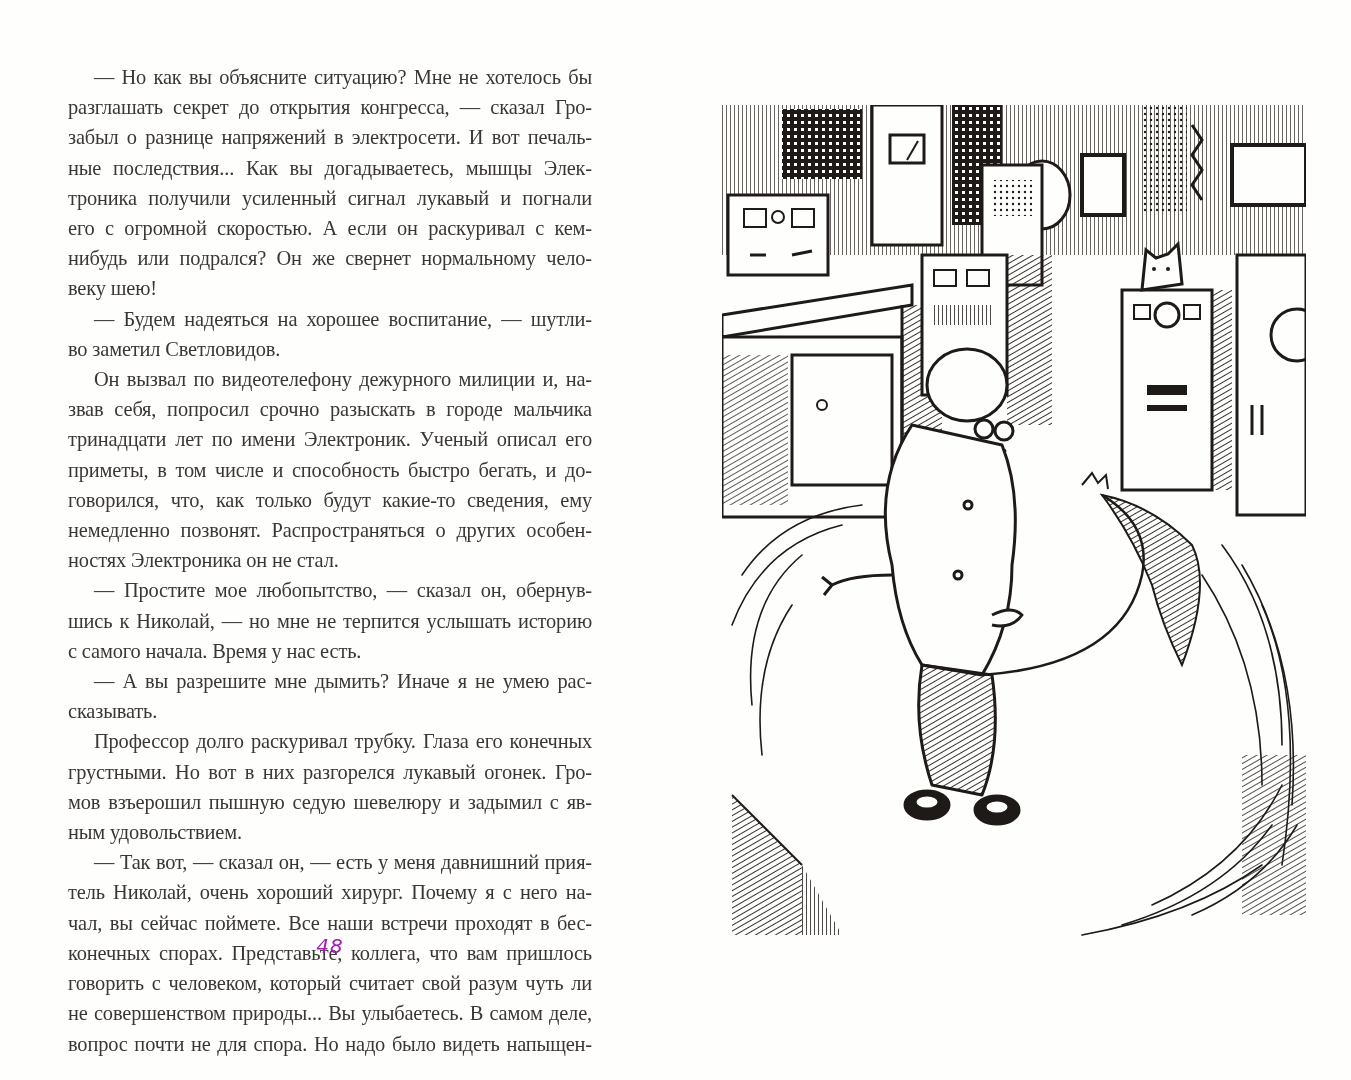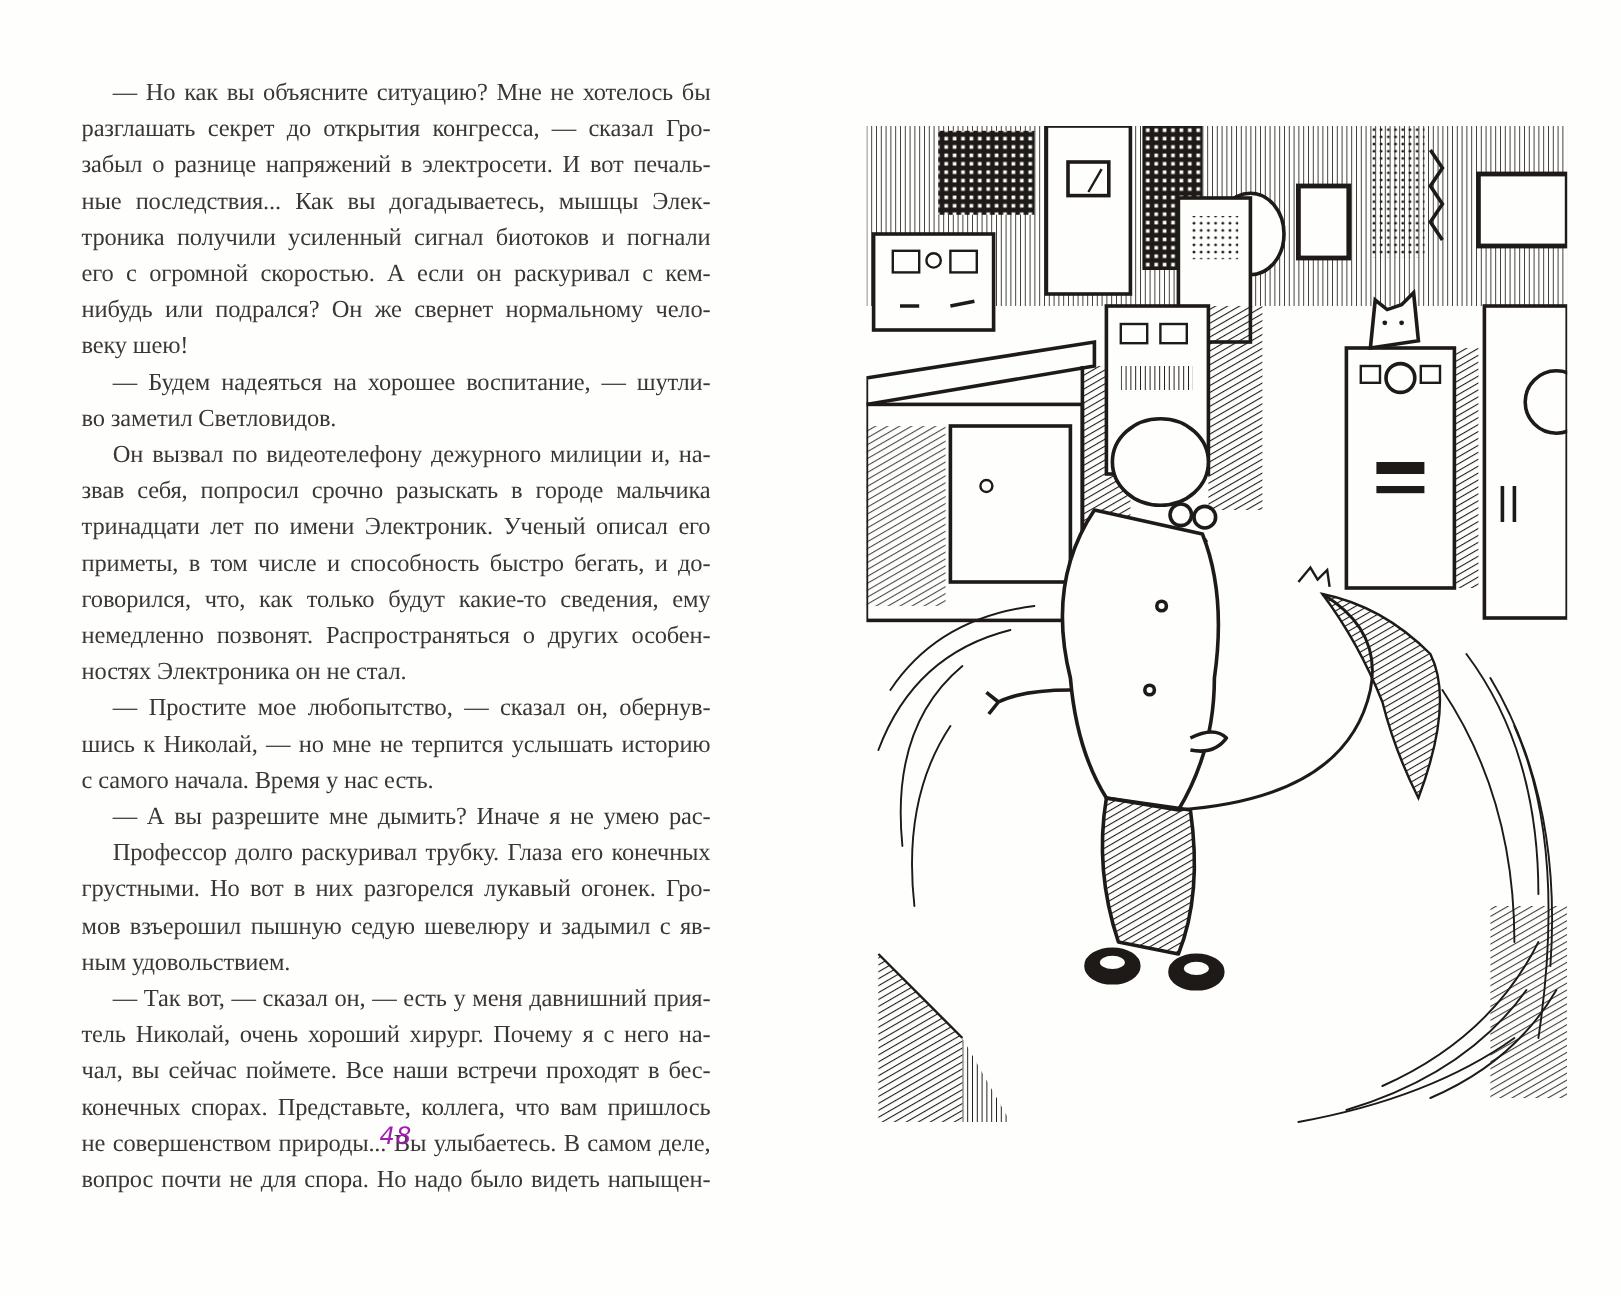--- a/index.html
+++ b/index.html
@@ -79,45 +79,47 @@
 <body>
 
 <div class="spread">
 
   <div class="page-left">
     <div class="text-block" id="text-block">
         <span class="line indent">— Но как вы объясните ситуацию? Мне не хотелось бы</span>
         <span class="line">разглашать секрет до открытия конгресса, — сказал Гро-</span>
         <span class="line">забыл о разнице напряжений в электросети. И вот печаль-</span>
         <span class="line">ные последствия... Как вы догадываетесь, мышцы Элек-</span>
-        <span class="line">троника получили усиленный сигнал биотоков и погнали</span>
+        <span class="line">троника получили усиленный сигнал лукавый и погнали</span>
         <span class="line">его с огромной скоростью. А если он раскуривал с кем-</span>
         <span class="line">нибудь или подрался? Он же свернет нормальному чело-</span>
         <span class="line last">веку шею!</span>
         <span class="line indent">— Будем надеяться на хорошее воспитание, — шутли-</span>
         <span class="line last">во заметил Светловидов.</span>
         <span class="line indent">Он вызвал по видеотелефону дежурного милиции и, на-</span>
         <span class="line">звав себя, попросил срочно разыскать в городе мальчика</span>
         <span class="line">тринадцати лет по имени Электроник. Ученый описал его</span>
         <span class="line">приметы, в том числе и способность быстро бегать, и до-</span>
         <span class="line">говорился, что, как только будут какие-то сведения, ему</span>
         <span class="line">немедленно позвонят. Распространяться о других особен-</span>
         <span class="line last">ностях Электроника он не стал.</span>
         <span class="line indent">— Простите мое любопытство, — сказал он, обернув-</span>
         <span class="line">шись к Николай, — но мне не терпится услышать историю</span>
         <span class="line last">с самого начала. Время у нас есть.</span>
         <span class="line indent">— А вы разрешите мне дымить? Иначе я не умею рас-</span>
+        <span class="line last">сказывать.</span>
         <span class="line indent">Профессор долго раскуривал трубку. Глаза его конечных</span>
         <span class="line">грустными. Но вот в них разгорелся лукавый огонек. Гро-</span>
         <span class="line">мов взъерошил пышную седую шевелюру и задымил с яв-</span>
         <span class="line last">ным удовольствием.</span>
         <span class="line indent">— Так вот, — сказал он, — есть у меня давнишний прия-</span>
         <span class="line">тель Николай, очень хороший хирург. Почему я с него на-</span>
         <span class="line">чал, вы сейчас поймете. Все наши встречи проходят в бес-</span>
         <span class="line">конечных спорах. Представьте, коллега, что вам пришлось</span>
+        <span class="line">говорить с человеком, который считает свой разум чуть ли</span>
         <span class="line">не совершенством природы... Вы улыбаетесь. В самом деле,</span>
         <span class="line">вопрос почти не для спора. Но надо было видеть напыщен-</span>
       </div>
     <div class="page-number">48</div>
   </div>
 
   <div class="page-right">
     <div class="illustration">
       <svg viewBox="0 0 584 833" xmlns="http://www.w3.org/2000/svg">
         <defs>

